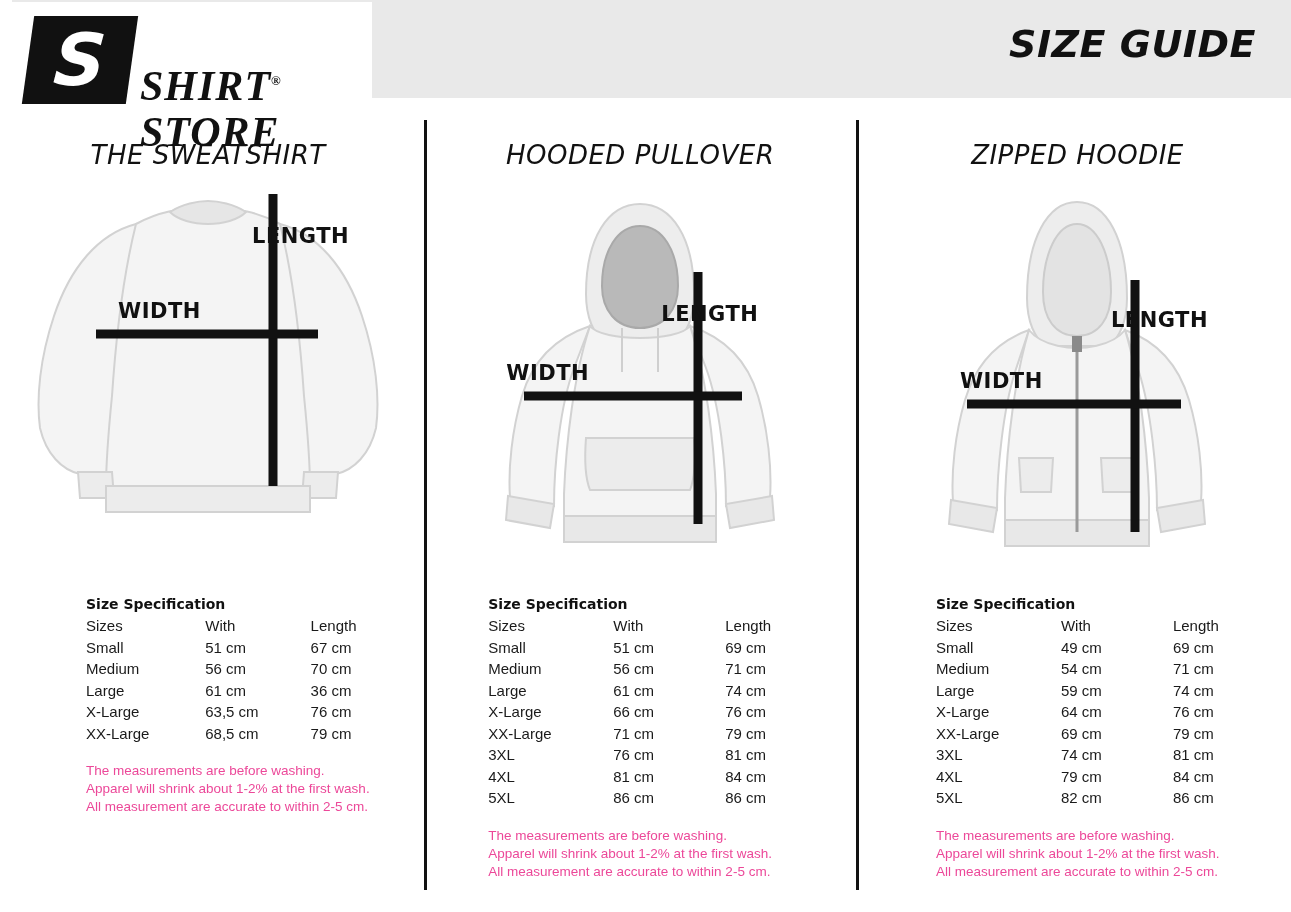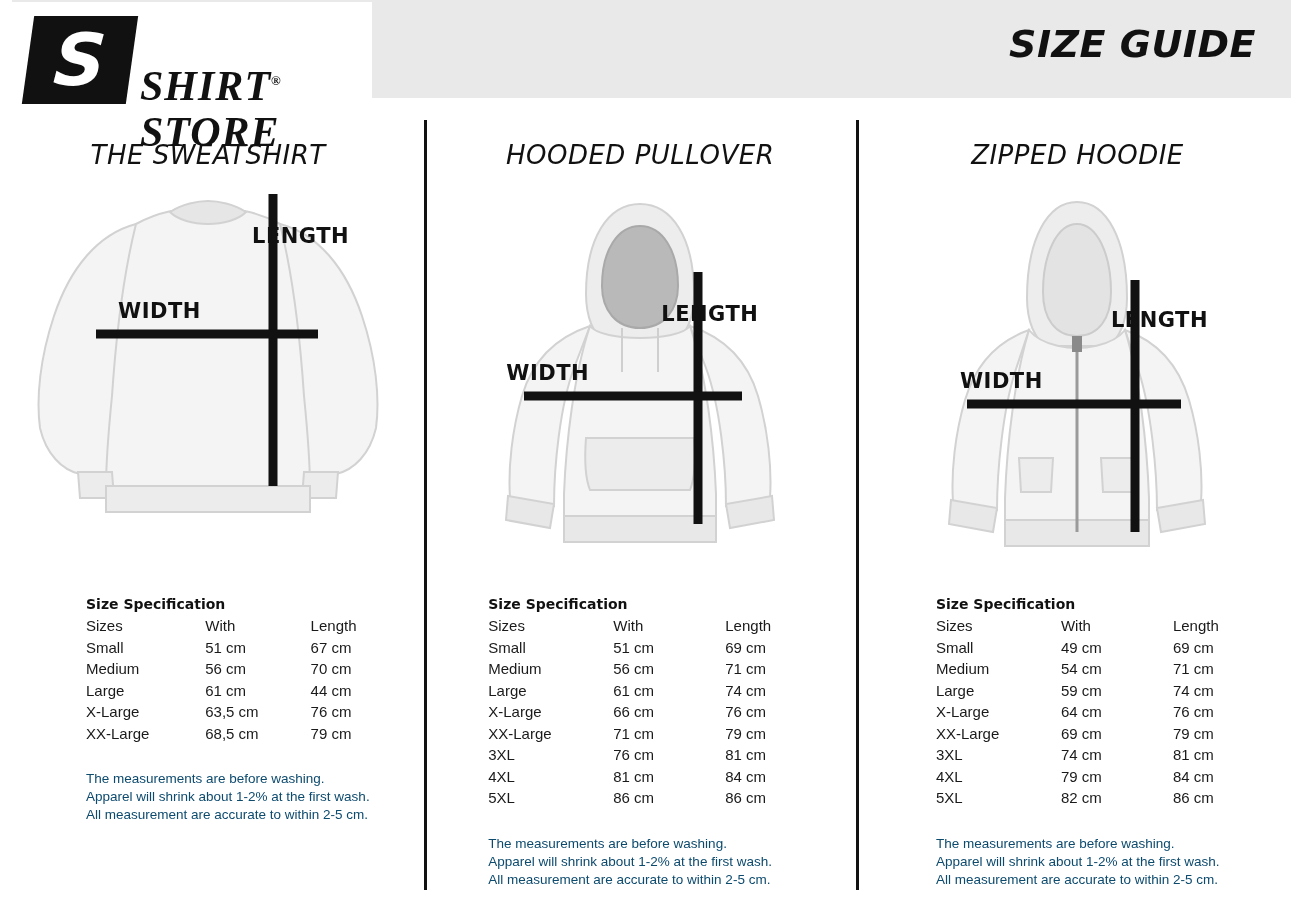--- a/index.html
+++ b/index.html
@@ -150,24 +150,24 @@
   }
   table.spec-table td, table.spec-table th {
     text-align: left;
     font-weight: normal;
     padding: 0 0 4.5px 0;
   }
   table.spec-table td.c-size, table.spec-table th.c-size { width: 125px; }
   table.spec-table td.c-width, table.spec-table th.c-width { width: 112px; }
   table.spec-table td.c-length, table.spec-table th.c-length { width: 100px; }
   .notes {
-    margin-top: 24px;
+    margin-top: 16px;
     font-size: 13.5px;
     line-height: 18px;
-    color: #0c4a6e;
+    color: #ec4899;
   }
   .notes div { white-space: nowrap; }
   .side-bar {
     position: absolute;
     left: 0; top: 0;
     width: 12px; height: 912px;
     background: #ffffff;
   }
 </style>
 </head>
@@ -242,21 +242,21 @@
               <td class="c-length">67 cm</td>
             </tr>
             <tr>
               <td class="c-size">Medium</td>
               <td class="c-width">56 cm</td>
               <td class="c-length">70 cm</td>
             </tr>
             <tr>
               <td class="c-size">Large</td>
               <td class="c-width">61 cm</td>
-              <td class="c-length">44 cm</td>
+              <td class="c-length">36 cm</td>
             </tr>
             <tr>
               <td class="c-size">X-Large</td>
               <td class="c-width">63,5 cm</td>
               <td class="c-length">76 cm</td>
             </tr>
             <tr>
               <td class="c-size">XX-Large</td>
               <td class="c-width">68,5 cm</td>
               <td class="c-length">79 cm</td>

